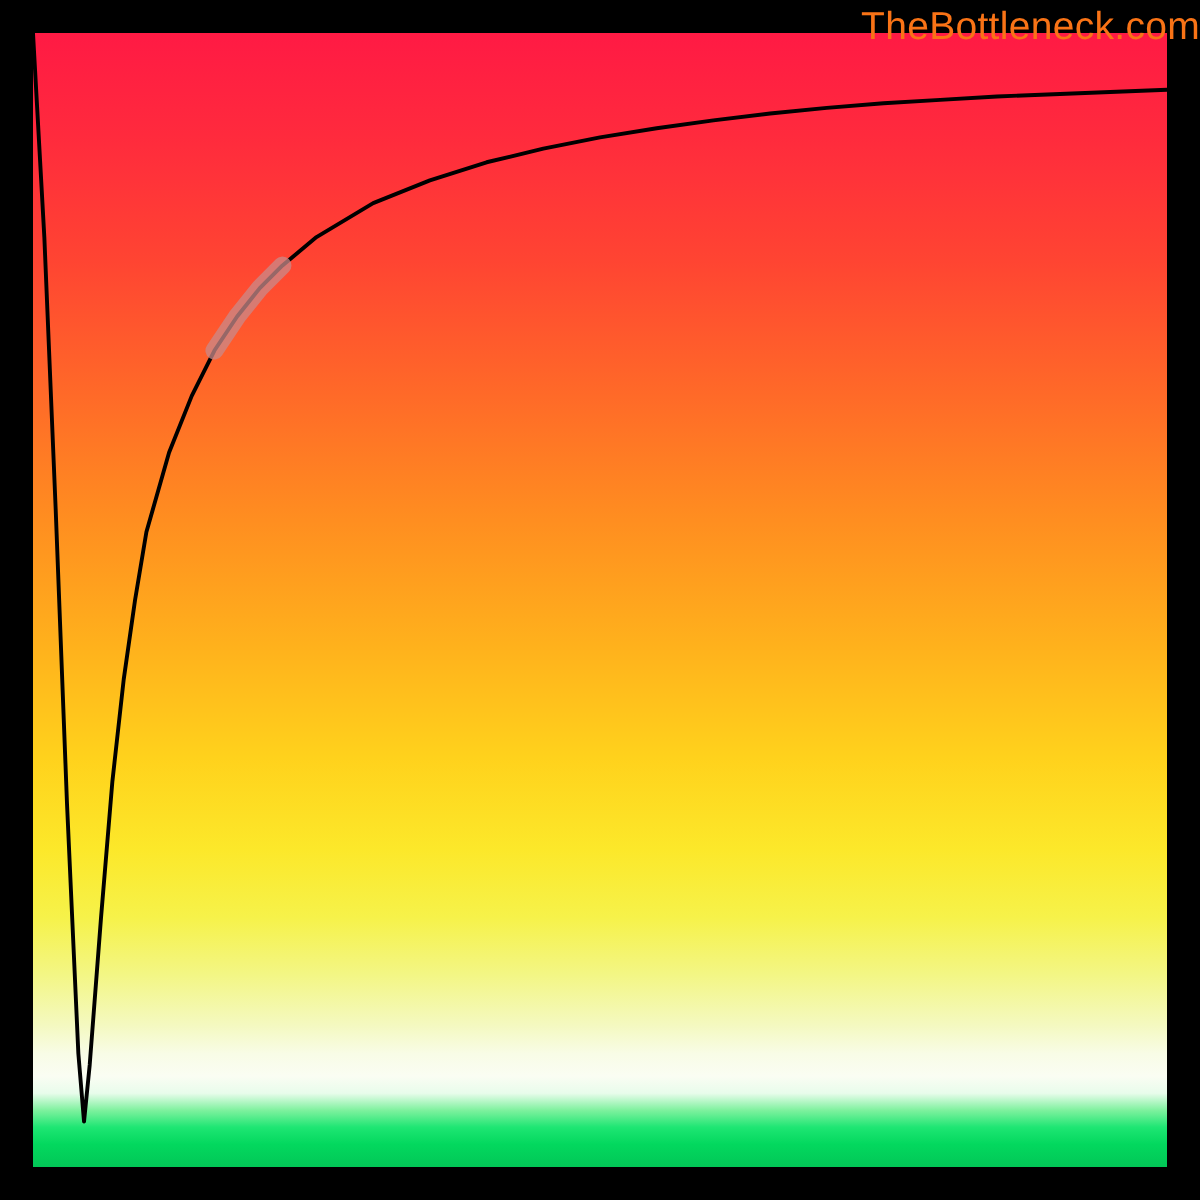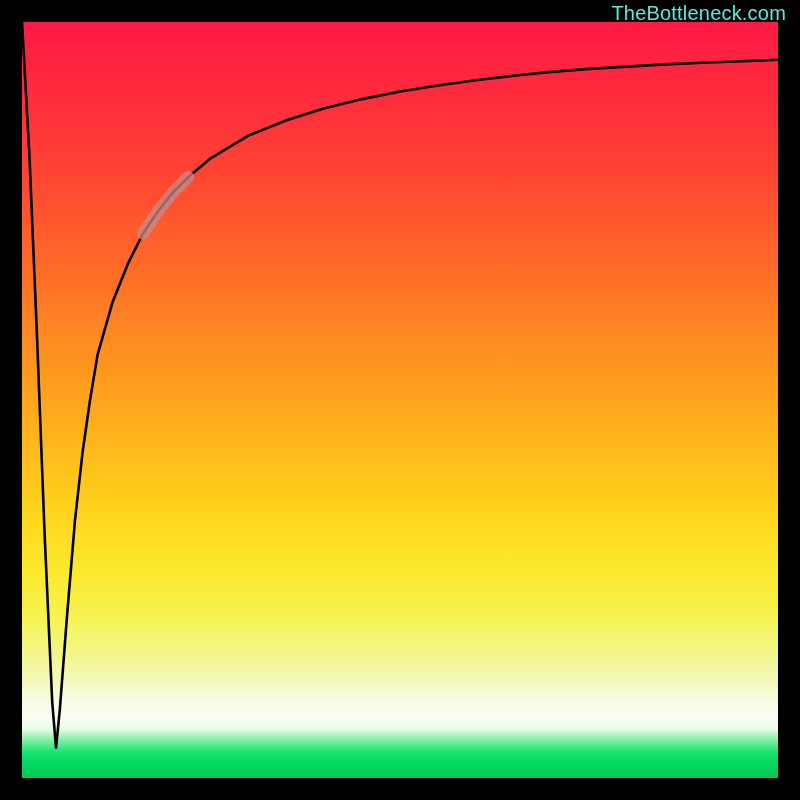--- a/index.html
+++ b/index.html
@@ -39,23 +39,23 @@
       #fafdf3 92%,
       #e8fceb 93.5%,
       #7ef19e 95%,
       #1ee673 96.5%,
       #03d85e 98%,
       #02c757 100%);
   }
   .watermark {
     position: absolute;
     top: 2px;
-    right: 14px;
-    color: #5eead4;
-    font-size: 20px;
+    right: 0;
+    color: #f97316;
+    font-size: 26px;
     letter-spacing: 0.2px;
     user-select: none;
   }
   svg.curve {
     position: absolute;
     left: 0;
     top: 0;
     width: 756px;
     height: 756px;
     overflow: visible;

